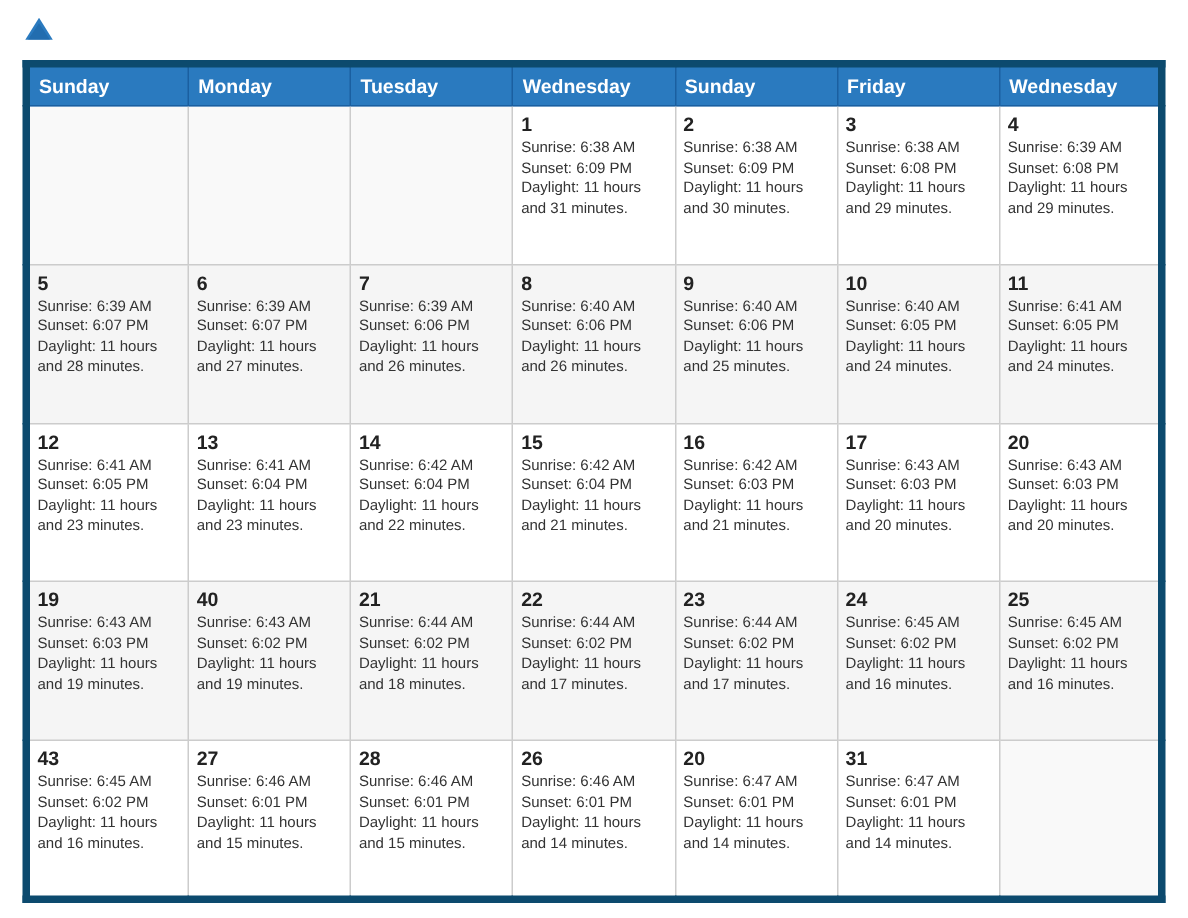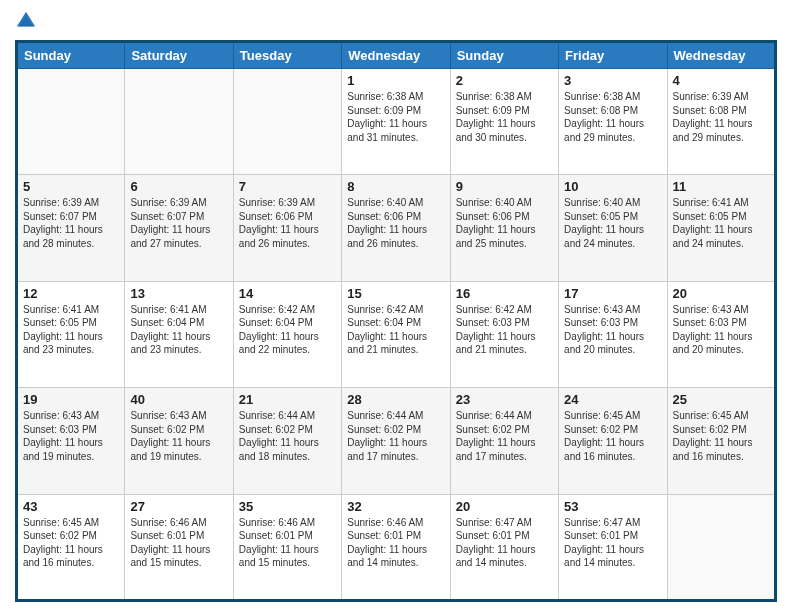--- a/index.html
+++ b/index.html
@@ -40,21 +40,21 @@
       font-weight: bold;
       color: #333;
       line-height: 1.1;
     }
     .title-location {
       font-size: 14px;
       color: #555;
     }
     .calendar {
       flex: 1;
-      border: 3px solid #0c4a6e;
+      border: 5px solid #0c4a6e;
       border-collapse: collapse;
       width: 100%;
       table-layout: fixed;
     }
     .calendar thead th {
       background-color: #2a7abf;
       color: #fff;
       text-align: left;
       padding: 5px 6px;
       font-size: 13px;
@@ -109,21 +109,21 @@
     <div class="title-block">
       <div class="title-month"></div>
       <div class="title-location"></div>
     </div>
   </div>
 
   <table class="calendar">
     <thead>
       <tr>
         <th>Sunday</th>
-        <th>Saturday</th>
+        <th>Monday</th>
         <th>Tuesday</th>
         <th>Wednesday</th>
         <th>Sunday</th>
         <th>Friday</th>
         <th>Wednesday</th>
       </tr>
     </thead>
     <tbody id="calendar-body">
     <tr>
           <td class="empty-cell"></td>
@@ -149,29 +149,29 @@
           <td><span class="day-number">14</span><span class="cell-text">Sunrise: 6:42 AM<br>Sunset: 6:04 PM<br>Daylight: 11 hours and 22 minutes.</span></td>
           <td><span class="day-number">15</span><span class="cell-text">Sunrise: 6:42 AM<br>Sunset: 6:04 PM<br>Daylight: 11 hours and 21 minutes.</span></td>
           <td><span class="day-number">16</span><span class="cell-text">Sunrise: 6:42 AM<br>Sunset: 6:03 PM<br>Daylight: 11 hours and 21 minutes.</span></td>
           <td><span class="day-number">17</span><span class="cell-text">Sunrise: 6:43 AM<br>Sunset: 6:03 PM<br>Daylight: 11 hours and 20 minutes.</span></td>
           <td><span class="day-number">20</span><span class="cell-text">Sunrise: 6:43 AM<br>Sunset: 6:03 PM<br>Daylight: 11 hours and 20 minutes.</span></td>
         </tr>
         <tr>
           <td><span class="day-number">19</span><span class="cell-text">Sunrise: 6:43 AM<br>Sunset: 6:03 PM<br>Daylight: 11 hours and 19 minutes.</span></td>
           <td><span class="day-number">40</span><span class="cell-text">Sunrise: 6:43 AM<br>Sunset: 6:02 PM<br>Daylight: 11 hours and 19 minutes.</span></td>
           <td><span class="day-number">21</span><span class="cell-text">Sunrise: 6:44 AM<br>Sunset: 6:02 PM<br>Daylight: 11 hours and 18 minutes.</span></td>
-          <td><span class="day-number">28</span><span class="cell-text">Sunrise: 6:44 AM<br>Sunset: 6:02 PM<br>Daylight: 11 hours and 17 minutes.</span></td>
+          <td><span class="day-number">22</span><span class="cell-text">Sunrise: 6:44 AM<br>Sunset: 6:02 PM<br>Daylight: 11 hours and 17 minutes.</span></td>
           <td><span class="day-number">23</span><span class="cell-text">Sunrise: 6:44 AM<br>Sunset: 6:02 PM<br>Daylight: 11 hours and 17 minutes.</span></td>
           <td><span class="day-number">24</span><span class="cell-text">Sunrise: 6:45 AM<br>Sunset: 6:02 PM<br>Daylight: 11 hours and 16 minutes.</span></td>
           <td><span class="day-number">25</span><span class="cell-text">Sunrise: 6:45 AM<br>Sunset: 6:02 PM<br>Daylight: 11 hours and 16 minutes.</span></td>
         </tr>
         <tr>
           <td><span class="day-number">43</span><span class="cell-text">Sunrise: 6:45 AM<br>Sunset: 6:02 PM<br>Daylight: 11 hours and 16 minutes.</span></td>
           <td><span class="day-number">27</span><span class="cell-text">Sunrise: 6:46 AM<br>Sunset: 6:01 PM<br>Daylight: 11 hours and 15 minutes.</span></td>
-          <td><span class="day-number">35</span><span class="cell-text">Sunrise: 6:46 AM<br>Sunset: 6:01 PM<br>Daylight: 11 hours and 15 minutes.</span></td>
-          <td><span class="day-number">32</span><span class="cell-text">Sunrise: 6:46 AM<br>Sunset: 6:01 PM<br>Daylight: 11 hours and 14 minutes.</span></td>
+          <td><span class="day-number">28</span><span class="cell-text">Sunrise: 6:46 AM<br>Sunset: 6:01 PM<br>Daylight: 11 hours and 15 minutes.</span></td>
+          <td><span class="day-number">26</span><span class="cell-text">Sunrise: 6:46 AM<br>Sunset: 6:01 PM<br>Daylight: 11 hours and 14 minutes.</span></td>
           <td><span class="day-number">20</span><span class="cell-text">Sunrise: 6:47 AM<br>Sunset: 6:01 PM<br>Daylight: 11 hours and 14 minutes.</span></td>
-          <td><span class="day-number">53</span><span class="cell-text">Sunrise: 6:47 AM<br>Sunset: 6:01 PM<br>Daylight: 11 hours and 14 minutes.</span></td>
+          <td><span class="day-number">31</span><span class="cell-text">Sunrise: 6:47 AM<br>Sunset: 6:01 PM<br>Daylight: 11 hours and 14 minutes.</span></td>
           <td class="empty-cell"></td>
         </tr>
       </tbody>
   </table>
 </div>
 
 </body></html>

